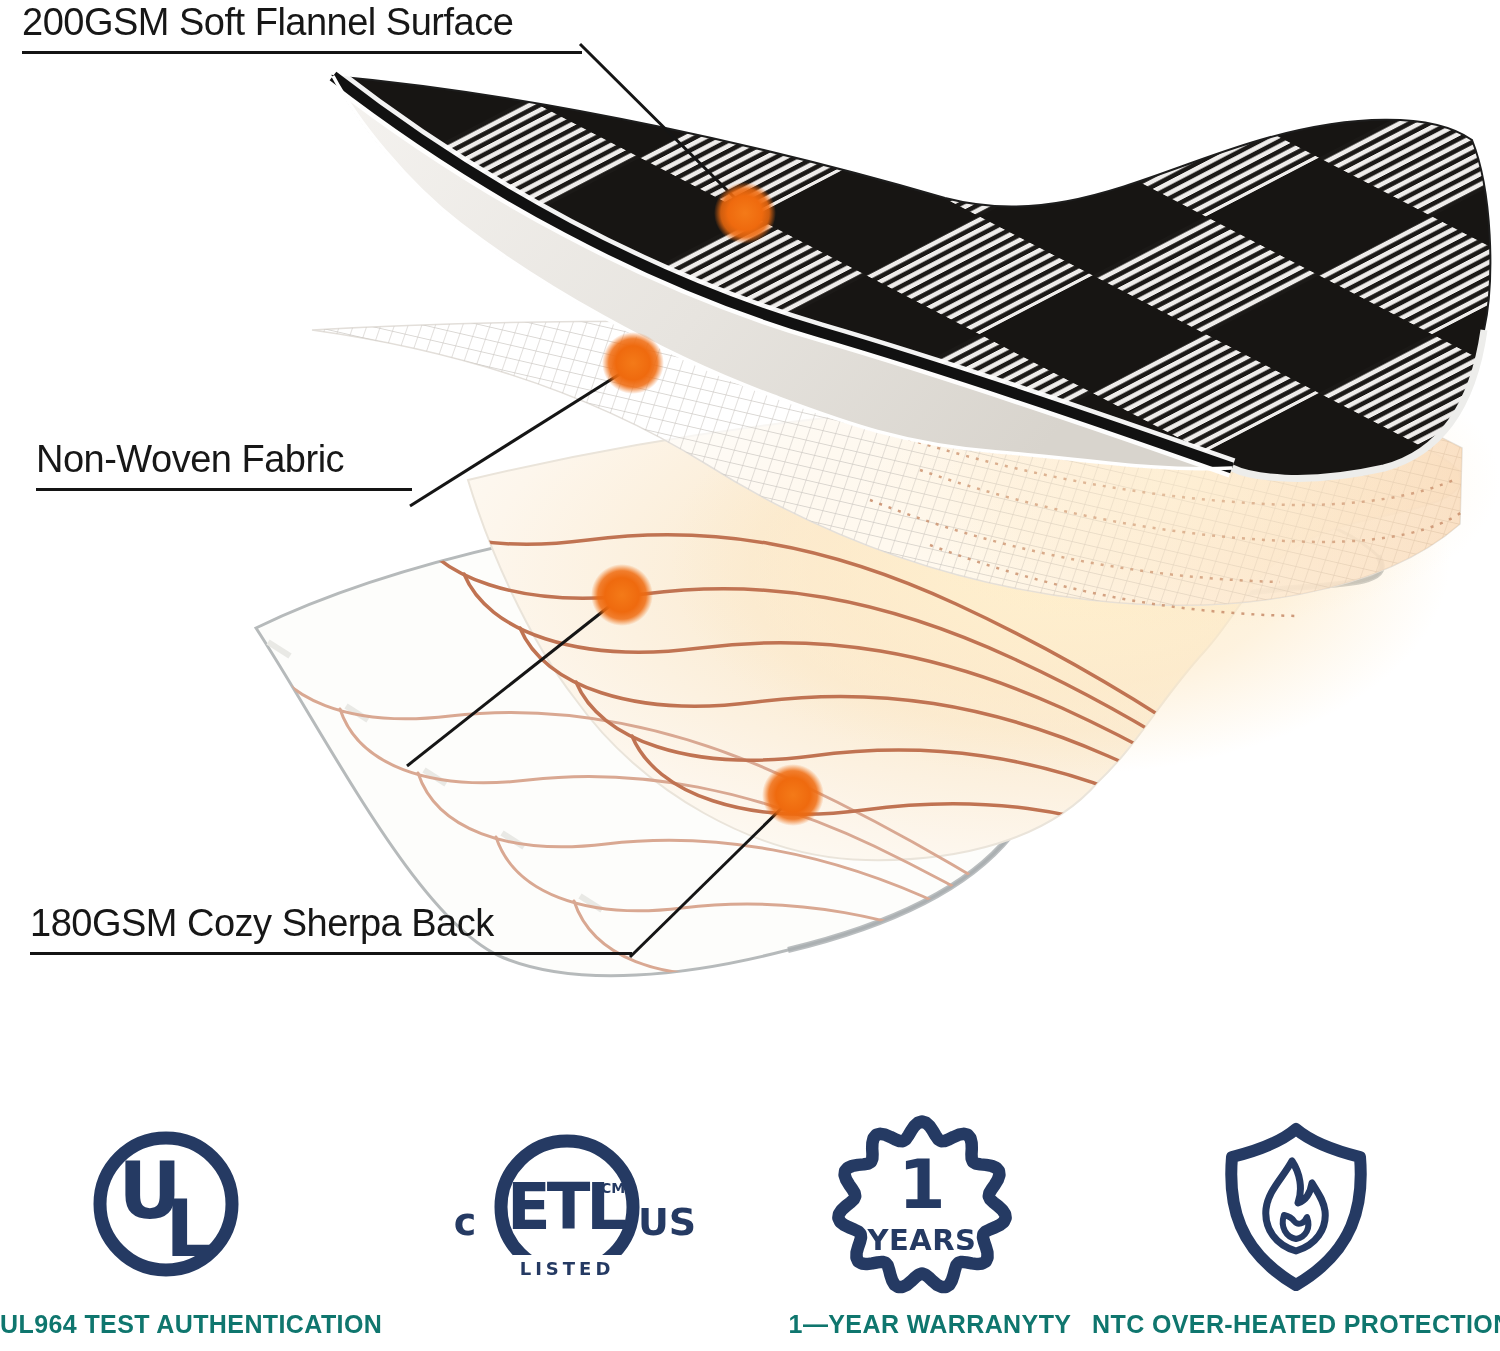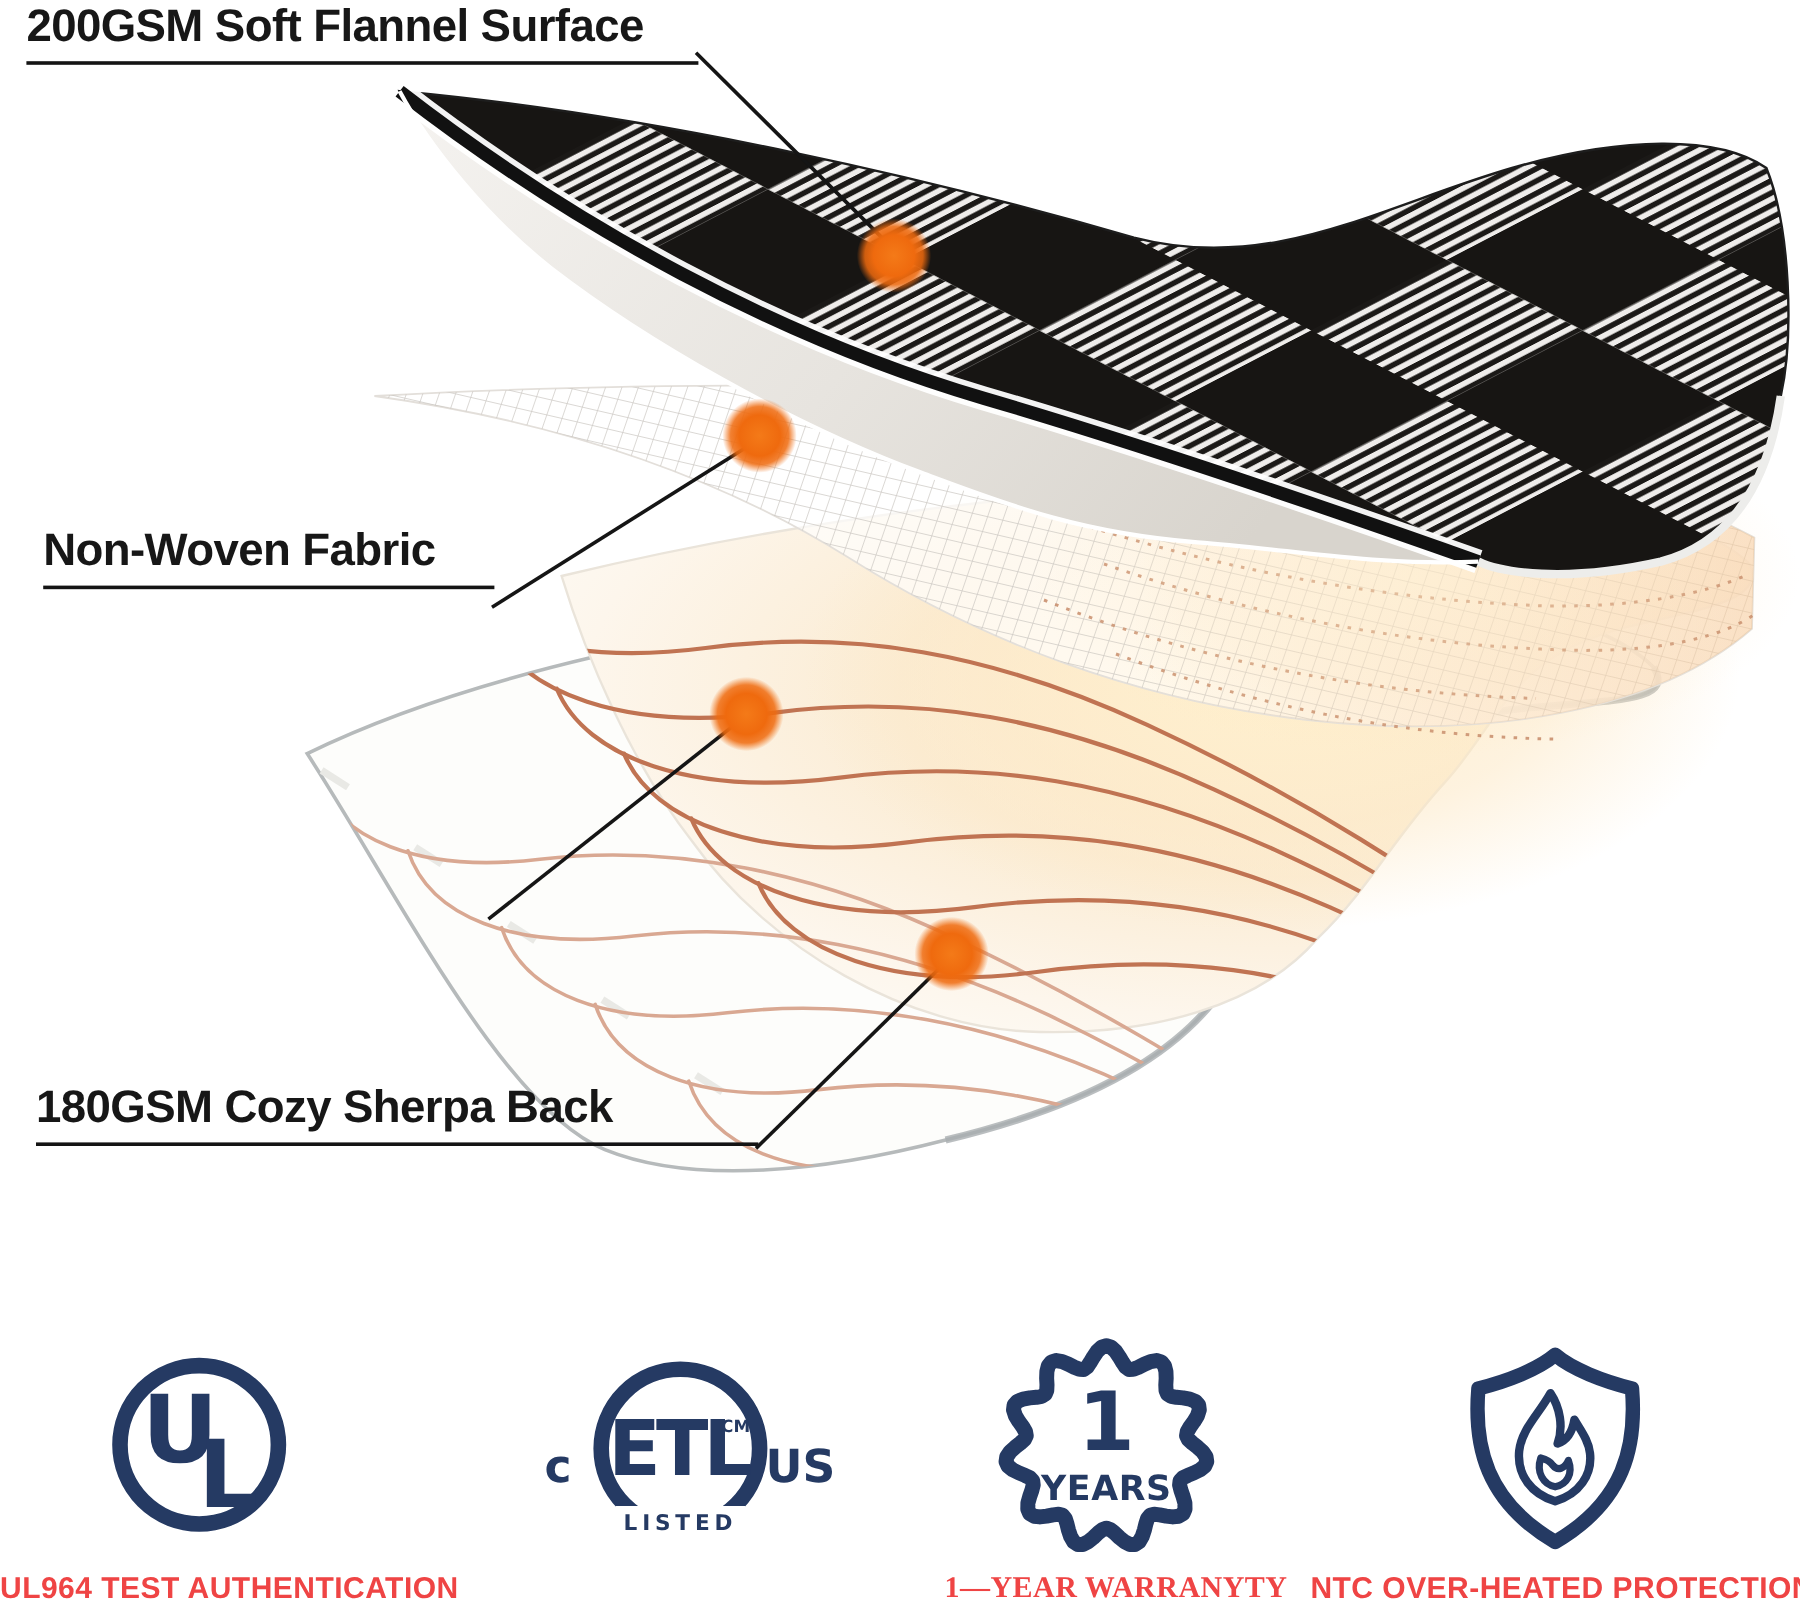--- a/index.html
+++ b/index.html
@@ -3,28 +3,28 @@
 <meta charset="utf-8">
 <style>
   html,body{margin:0;padding:0;background:#ffffff;}
   #stage{
     position:relative;width:1500px;height:1351px;background:#ffffff;overflow:hidden;
     font-family:"Liberation Sans", sans-serif;
   }
   #layers-svg{position:absolute;left:0;top:0;width:1500px;height:1351px;}
   .callout-label{
     position:absolute;
-    font-weight:bold;font-size:38px;line-height:1.16;color:#171717;
+    font-weight:normal;font-size:38px;line-height:1.16;color:#171717;
     border-bottom:3px solid #141414;padding:0 2px 7px 0;
     letter-spacing:-0.5px;white-space:nowrap;
   }
   .badge-icon{position:absolute;}
   .badge-caption{
     position:absolute;top:1310px;
-    font-weight:bold;font-size:25px;letter-spacing:0.4px;color:#ef4444;
+    font-weight:bold;font-size:25px;letter-spacing:0.4px;color:#0f766e;
     text-align:center;white-space:nowrap;
   }
   svg text{font-family:"DejaVu Sans","Liberation Sans",sans-serif;}
 </style>
 </head>
 <body>
 
 <div id="stage">
 
   <svg id="layers-svg" viewBox="0 0 1500 1351">
@@ -187,21 +187,21 @@
     <text x="0" y="68" text-anchor="middle" font-size="18" font-weight="bold" fill="#253a63" letter-spacing="4">LISTED</text>
     <text x="-102" y="28" text-anchor="middle" font-size="38" font-weight="bold" fill="#253a63">c</text>
     <text x="100" y="28" text-anchor="middle" font-size="38" font-weight="bold" fill="#253a63">US</text>
   </svg>
 
   <svg class="badge-icon" style="left:828px;top:1112px;" width="188" height="188" viewBox="-94 -94 188 188">
     <path id="sealPath" d="M0.0,-84.5L4.0,-83.3L7.6,-79.9L10.8,-75.2L13.6,-70.5L16.2,-66.7L19.0,-64.8L22.4,-64.9L26.7,-66.6L31.6,-69.1L36.8,-71.3L41.7,-72.2L45.7,-71.1L48.4,-67.9L49.6,-63.1L49.8,-57.4L49.5,-51.9L49.7,-47.4L51.0,-44.2L54.0,-42.4L58.4,-41.6L63.9,-41.1L69.5,-40.1L74.1,-38.2L76.9,-35.1L77.4,-31.0L75.8,-26.2L72.9,-21.4L69.7,-16.9L67.4,-13.0L66.8,-9.6L68.3,-6.5L71.7,-3.4L76.0,-0.0L80.2,3.8L83.0,7.9L83.6,12.0L81.9,15.8L78.0,18.9L72.9,21.4L67.8,23.5L63.7,25.5L61.4,28.0L61.0,31.5L62.1,35.9L63.9,41.1L65.4,46.5L65.5,51.5L63.9,55.3L60.3,57.5L55.4,58.1L49.8,57.4L44.4,56.4L39.8,55.9L36.5,56.8L34.3,59.4L32.9,63.8L31.6,69.1L29.8,74.5L27.3,78.8L23.8,81.1L19.7,81.0L15.2,78.8L10.8,75.2L6.8,71.4L3.3,68.6L0.0,67.5L-3.3,68.6L-6.8,71.4L-10.8,75.2L-15.2,78.8L-19.7,81.0L-23.8,81.1L-27.3,78.8L-29.8,74.5L-31.6,69.1L-32.9,63.8L-34.3,59.4L-36.5,56.8L-39.8,55.9L-44.4,56.4L-49.8,57.4L-55.4,58.1L-60.3,57.5L-63.9,55.3L-65.5,51.5L-65.4,46.5L-63.9,41.1L-62.1,35.9L-61.0,31.5L-61.4,28.0L-63.7,25.5L-67.8,23.5L-72.9,21.4L-78.0,18.9L-81.9,15.8L-83.6,12.0L-83.0,7.9L-80.2,3.8L-76.0,0.0L-71.7,-3.4L-68.3,-6.5L-66.8,-9.6L-67.4,-13.0L-69.7,-16.9L-72.9,-21.4L-75.8,-26.2L-77.4,-31.0L-76.9,-35.1L-74.1,-38.2L-69.5,-40.1L-63.9,-41.1L-58.4,-41.6L-54.0,-42.4L-51.0,-44.2L-49.7,-47.4L-49.5,-51.9L-49.8,-57.4L-49.6,-63.1L-48.4,-67.9L-45.7,-71.1L-41.7,-72.2L-36.8,-71.3L-31.6,-69.1L-26.7,-66.6L-22.4,-64.9L-19.0,-64.8L-16.2,-66.7L-13.6,-70.5L-10.8,-75.2L-7.6,-79.9L-4.0,-83.3L-0.0,-84.5Z" fill="none" stroke="#253a63" stroke-width="12.5" stroke-linejoin="round"></path>
     <text x="0" y="2" text-anchor="middle" font-size="68" font-weight="bold" fill="#253a63">1</text>
     <text x="0" y="44" text-anchor="middle" font-size="29" font-weight="bold" fill="#253a63" letter-spacing="0.5">YEARS</text>
   </svg>
-  <div class="badge-caption" style="left:775px;width:310px;font-family:Liberation Serif, serif;">1—YEAR WARRANYTY</div>
+  <div class="badge-caption" style="left:775px;width:310px;">1—YEAR WARRANYTY</div>
 
   <svg class="badge-icon" style="left:1212px;top:1116px;" width="168" height="182" viewBox="-84 -91 168 182">
     <path d="M0,-78 C14,-66 40,-56 64,-50 C68,-2 58,44 0,78 C-58,44 -68,-2 -64,-50 C-40,-56 -14,-66 0,-78 Z" fill="none" stroke="#253a63" stroke-width="12" stroke-linejoin="round"></path>
     <g fill="none" stroke="#253a63" stroke-linejoin="round">
       <path stroke-width="7" d="M-4,-46 C-14,-28 -28,-16 -30,2 C-32,22 -20,38 0,44 C20,38 31,22 29,4
             C28,-6 22,-14 16,-24 C14,-12 8,-6 2,-4 C7,-18 4,-34 -4,-46 Z"></path>
       <path stroke-width="6" d="M-12,8 C-16,20 -10,30 0,32 C10,30 15,21 11,10 C8,17 2,19 -2,14 C-4,11 -8,9 -12,8 Z"></path>
     </g>
   </svg>
   <div class="badge-caption" style="left:1092px;width:408px;">NTC OVER-HEATED PROTECTION</div>

